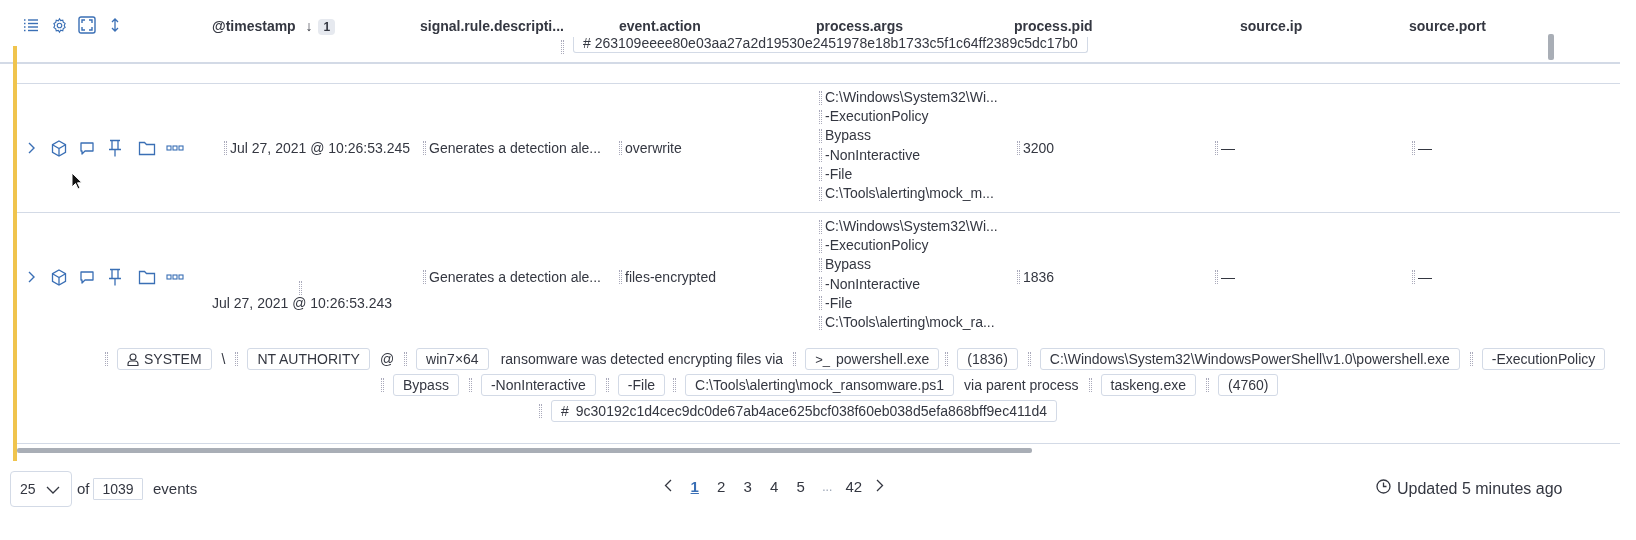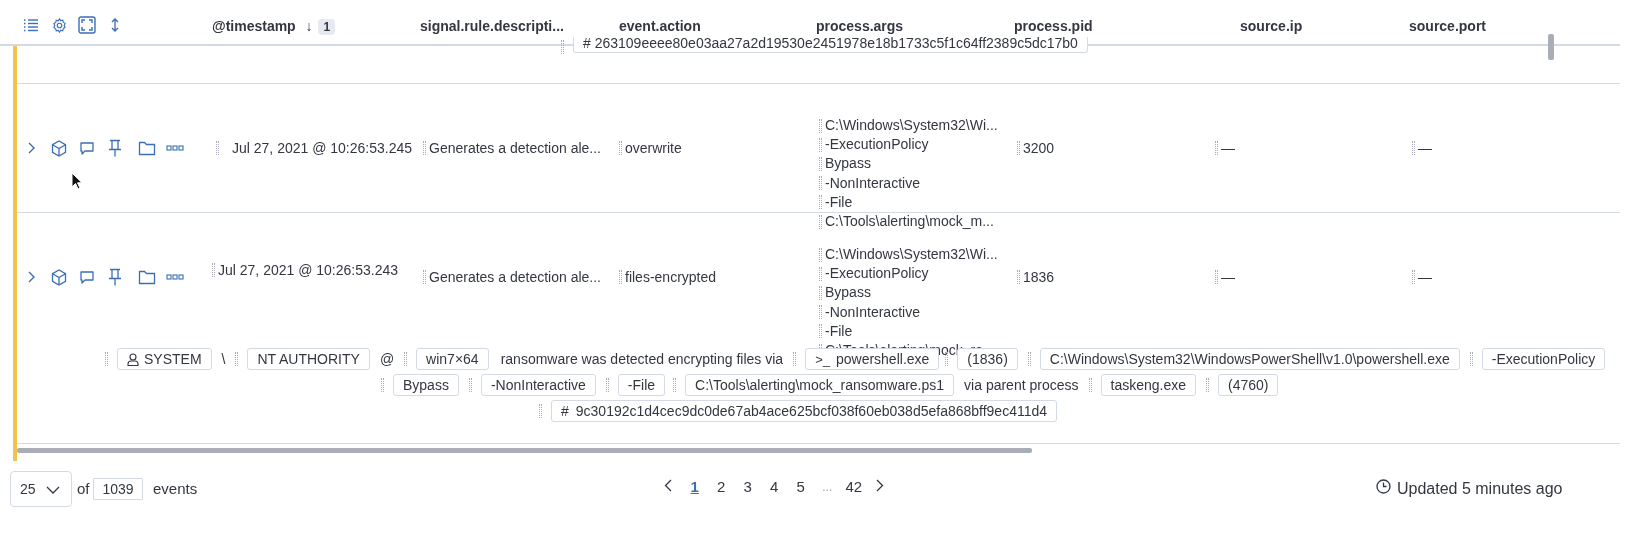--- a/index.html
+++ b/index.html
@@ -1,34 +1,34 @@
 <!DOCTYPE html>
 <html><head>
 <meta charset="utf-8">
 <style>
   * { box-sizing: border-box; margin: 0; padding: 0; }
   html, body { width: 1636px; height: 540px; background: #fff; overflow: hidden; }
   body { font-family: "Liberation Sans", "DejaVu Sans", sans-serif; color: #343741; font-size: 14px; position: relative; }
 
-  .header { position: absolute; left: 0; top: 0; width: 1620px; height: 46px; border-bottom: 2px solid #d3dae6; background: #fff; }
+  .header { position: absolute; left: 0; top: 0; width: 1620px; height: 64px; border-bottom: 2px solid #d3dae6; background: #fff; }
   .hdr-icons { position: absolute; left: 22px; top: 16px; display: flex; gap: 10px; align-items: center; }
   .hdr-icon { width: 18px; height: 18px; display: inline-flex; align-items: center; justify-content: center; color: #3a6fb5; }
   .col-hdr { position: absolute; top: 18px; font-weight: bold; font-size: 14px; color: #343741; white-space: nowrap; }
   .sort-badge { display: inline-block; background: #e6e9ef; border-radius: 4px; padding: 0 5px; font-size: 12px; margin-left: 2px; line-height: 16px; }
   .sort-arrow { margin-left: 6px; font-weight: normal; }
 
   .yellow-bar { position: absolute; left: 13px; width: 4px; background: #f0c44d; }
   .row-line { position: absolute; left: 17px; width: 1603px; height: 1px; background: #d3dae6; }
 
   .cell { position: absolute; font-size: 14px; color: #343741; white-space: nowrap; display: flex; align-items: center; }
   .dotbar { display: inline-block; width: 3px; height: 14px; border-left: 1px dotted #aab; border-right: 1px dotted #aab; margin-right: 3px; }
   .actions { position: absolute; display: flex; align-items: center; gap: 10px; color: #3a6fb5; }
   .actions .a { width: 18px; height: 18px; display: inline-flex; align-items: center; justify-content: center; }
 
-  .args-list { position: absolute; font-size: 14px; line-height: 19.2px; margin-top: 28px; }
+  .args-list { position: absolute; font-size: 14px; line-height: 19.2px; }
   .args-list div { display: flex; align-items: center; white-space: nowrap; }
 
   .badge { display: inline-flex; align-items: center; border: 1px solid #d3dae6; border-radius: 3px; padding: 0 9px; height: 22px; font-size: 14px; background: #fff; color: #343741; white-space: nowrap; }
   .rowline-flex { position: absolute; display: flex; align-items: center; gap: 6px; }
   .plain { font-size: 14px; padding: 0 4px; white-space: nowrap; }
 
   .hscroll { position: absolute; left: 17px; top: 448px; width: 1015px; height: 5px; background: #a9aeb6; border-radius: 2px; }
   .vscroll { position: absolute; left: 1548px; top: 34px; width: 6px; height: 26px; background: #a9aeb6; border-radius: 2px; }
 
   .footer-size { position: absolute; left: 10px; top: 471px; width: 62px; height: 36px; border: 1px solid #d3dae6; border-radius: 4px; display: flex; align-items: center; padding-left: 9px; gap: 10px; font-size: 14px; }
@@ -129,21 +129,21 @@
         </svg>
     </span>
     <span class="a">
       <svg width="18" height="6" viewBox="0 0 18 6" fill="none" stroke="#3a6fb5" stroke-width="1.1">
           <rect x="1" y="1" width="4" height="4"></rect>
           <rect x="7" y="1" width="4" height="4"></rect>
           <rect x="13" y="1" width="4" height="4"></rect>
         </svg>
     </span>
   </div>
-  <div class="cell" style="left:216px; top:140px;gap:10px;">
+  <div class="cell" style="left:224px; top:140px;">
       <span class="dotbar"></span>
       <span>Jul 27, 2021 @ 10:26:53.245</span>
     </div>
   <div class="cell" style="left:423px; top:140px;">
       <span class="dotbar"></span>
       <span>Generates a detection ale...</span>
     </div>
   <div class="cell" style="left:619px; top:140px;">
       <span class="dotbar"></span>
       <span>overwrite</span>
@@ -225,21 +225,21 @@
         </svg>
     </span>
     <span class="a">
       <svg width="18" height="6" viewBox="0 0 18 6" fill="none" stroke="#3a6fb5" stroke-width="1.1">
           <rect x="1" y="1" width="4" height="4"></rect>
           <rect x="7" y="1" width="4" height="4"></rect>
           <rect x="13" y="1" width="4" height="4"></rect>
         </svg>
     </span>
   </div>
-  <div class="cell" style="left:212px; top:262px;">
+  <div class="cell" style="left:212px; top:281px;flex-direction:column;">
       <span class="dotbar"></span>
       <span>Jul 27, 2021 @ 10:26:53.243</span>
     </div>
   <div class="cell" style="left:423px; top:269px;">
       <span class="dotbar"></span>
       <span>Generates a detection ale...</span>
     </div>
   <div class="cell" style="left:619px; top:269px;">
       <span class="dotbar"></span>
       <span>files-encrypted</span>

